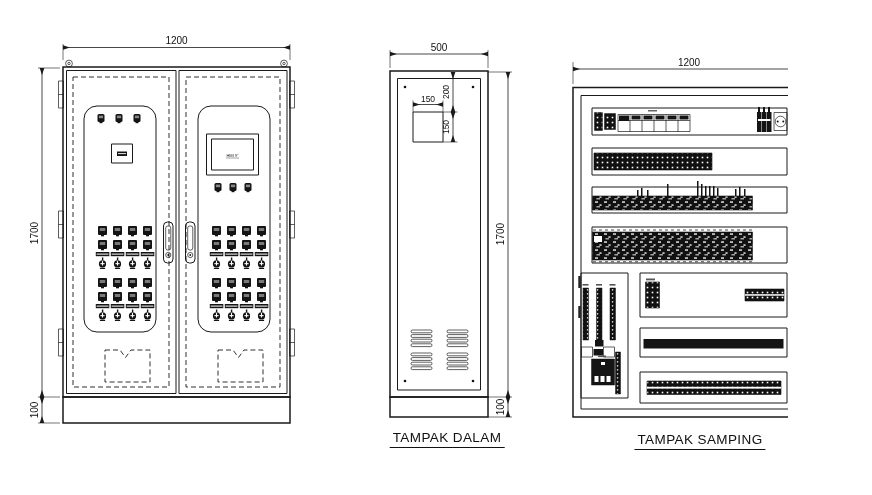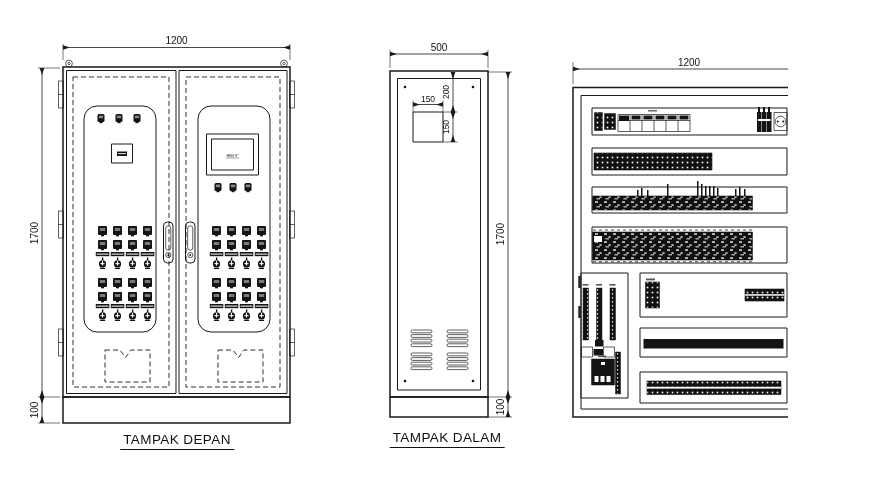--- a/index.html
+++ b/index.html
@@ -379,15 +379,15 @@
     </g>
     <g>
       <line x1="805" y1="88" x2="831" y2="88" class="extln"></line>
           <line x1="805" y1="417" x2="831" y2="417" class="extln"></line>
       <line x1="827" y1="88" x2="827" y2="417" class="dimln" marker-start="url(#arw)" marker-end="url(#arw)"></line>
       <text x="821.5" y="253" text-anchor="middle" transform="rotate(-90 821.5 253)" class="dim">1700</text>
     </g>
   </g>
 </svg>
 
-<div class="title" style="left:177px;top:432px;">TAMPAK DEPAN</div>
 <div class="title" style="left:447px;top:430px;">TAMPAK DALAM</div>
+<div class="title" style="left:700px;top:432px;">TAMPAK SAMPING</div>
 </div>
 
 </body></html>

